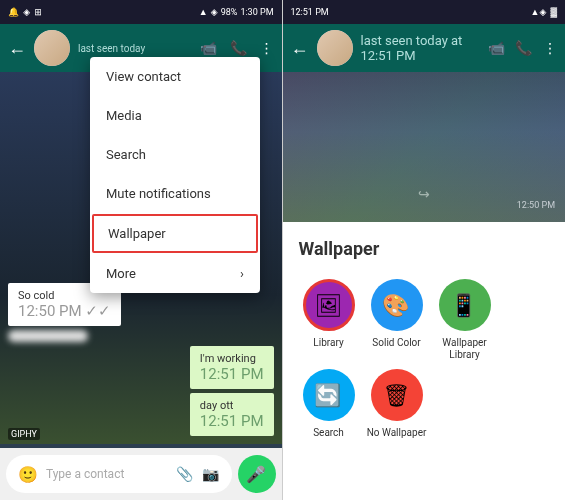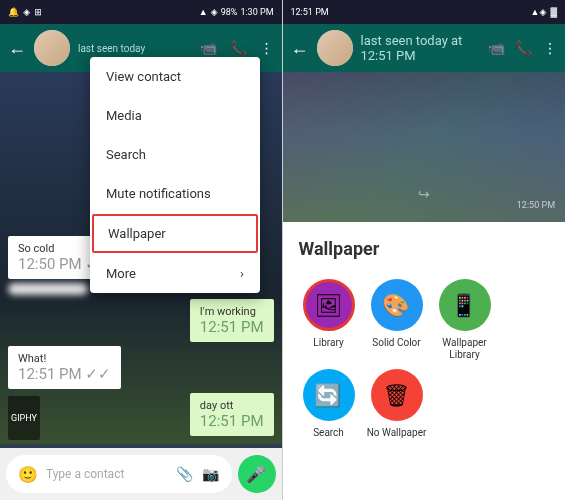--- a/index.html
+++ b/index.html
@@ -205,21 +205,21 @@
       color: #fff;
       font-size: 16px;
     }
     .giphy-label {
       position: absolute;
       bottom: 60px;
       left: 8px;
       font-size: 9px;
       color: #fff;
       background: rgba(0,0,0,0.5);
-      padding: 17px 3px;
+      padding: 1px 3px;
       border-radius: 2px;
     }
 
     
     .divider {
       width: 1px;
       background: #ccc;
     }
 
     
@@ -358,24 +358,20 @@
   <div class="messages-area-left">
 
     <div class="msg-bubble msg-received">
       <span class="msg-text">So cold</span>
       <div class="msg-time">12:50 PM ✓✓</div>
     </div>
     <div class="msg-bubble msg-received msg-blurred" style="width:80px;height:12px;background:#ddd;border-radius:6px;"></div>
     <div class="msg-bubble msg-sent">
       <span class="msg-text">I'm working</span>
       <div class="msg-time msg-time-sent">12:51 PM</div>
-    </div>
-    <div class="msg-bubble msg-received">
-      <span class="msg-text">What!</span>
-      <div class="msg-time">12:51 PM ✓✓</div>
     </div>
     <div class="msg-bubble msg-sent">
       <span class="msg-text">day ott</span>
       <div class="msg-time msg-time-sent">12:51 PM</div>
     </div>
   </div>
 
   <div class="giphy-label">GIPHY</div>
 
   <div class="context-menu">

